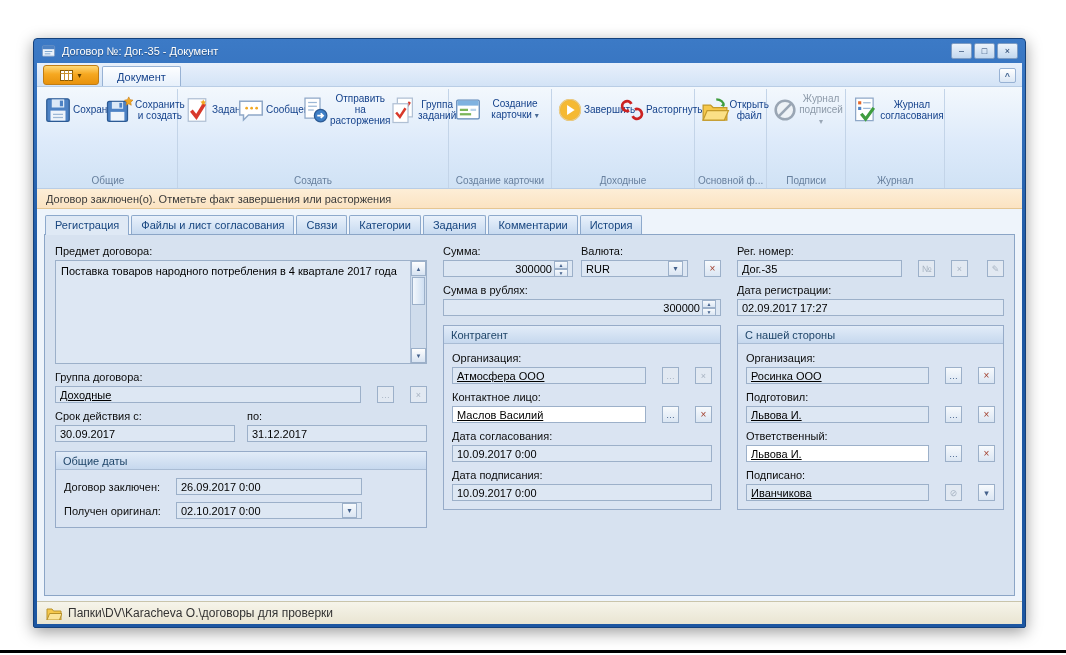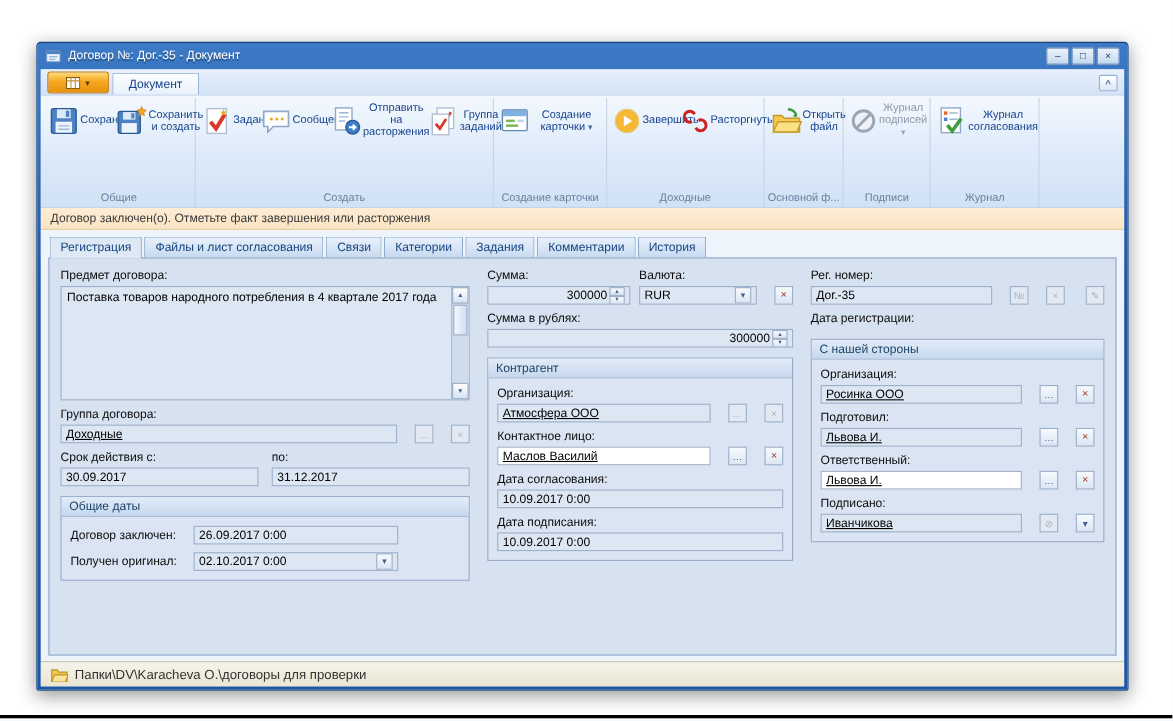--- a/index.html
+++ b/index.html
@@ -469,20 +469,23 @@
           <div class="row">
             <div class="field grow">
                 <span>Дог.-35</span>
               </div>
             <span class="mini disabled">№</span>
             <span class="mini disabled">×</span>
             <span class="mini disabled" style="margin-left:3px">✎</span>
           </div>
 
           <div class="flabel">Дата регистрации:</div>
+          <div class="field">
+              <span>02.09.2017 17:27</span>
+            </div>
 
           <div class="gbox">
             <div class="gbox-h">С нашей стороны</div>
             <div class="gbox-b">
               <div class="flabel first">Организация:</div>
               <div class="row">
                 <div class="field grow">
                     <span class="lnk">Росинка ООО</span>
                   </div>
                 <span class="mini">…</span>

